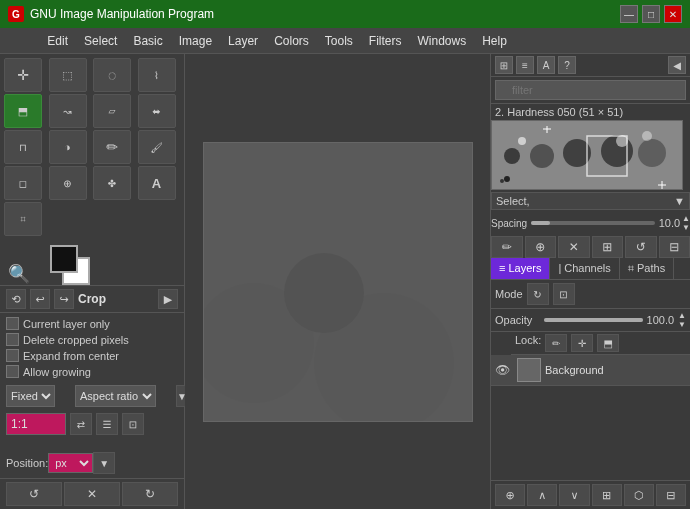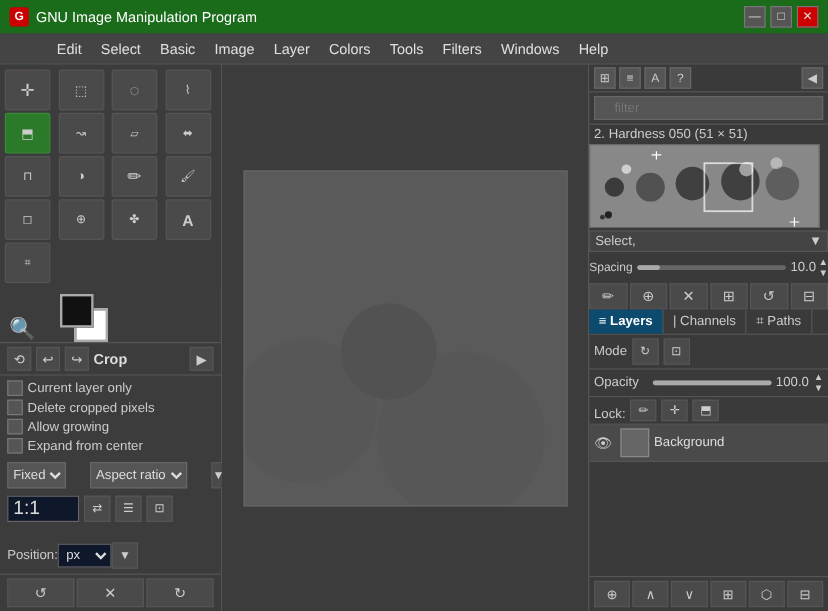--- a/index.html
+++ b/index.html
@@ -198,23 +198,22 @@
       border-bottom: 1px solid #555;
     }
     .layers-tab {
       padding: 4px 8px;
       font-size: 11px;
       cursor: pointer;
       color: #ccc;
       border-right: 1px solid #555;
     }
     .layers-tab.active {
-      background: #0c4a6e;
+      background: #6d28d9;
       color: white;
-      font-weight: bold;
     }
     .layers-tab-icon {
       margin-right: 3px;
     }
 
     .layers-controls {
       display: flex;
       align-items: center;
       padding: 3px 4px;
       gap: 4px;
@@ -249,24 +248,25 @@
     .opacity-slider {
       flex: 1;
       height: 4px;
       background: #666;
       border-radius: 2px;
       position: relative;
     }
     .opacity-val { font-size: 11px; color: #ccc; }
 
     .lock-row {
-      display: flex; align-items: flex-end;
+      display: flex; align-items: flex-start;
       padding: 2px 4px;
       gap: 4px;
       border-bottom: 1px solid #555;
+      margin-left: 20px;
     }
     .lock-label { font-size: 11px; color: #ccc; }
     .lock-btn {
       width: 22px; height: 18px;
       background: #4a4a4a;
       border: 1px solid #555;
       display: flex; align-items: center; justify-content: center;
       font-size: 10px;
       cursor: pointer;
       color: #ccc;
@@ -369,43 +369,43 @@
       font-size: 10px;
       color: #ccc;
       cursor: pointer;
     }
 
     .tool-value-row {
       display: flex; align-items: center; gap: 4px; margin-top: 3px;
     }
     .tool-value-input {
       width: 60px; height: 22px;
-      background: #0f172a;
+      background: #be185d;
       border: 1px solid #666;
       color: #ddd;
-      font-size: 16px;
+      font-size: 12px;
       padding: 0 4px;
     }
     .tool-value-btn {
       width: 22px; height: 22px;
       background: #4a4a4a;
       border: 1px solid #555;
       display: flex; align-items: center; justify-content: center;
       font-size: 10px;
       color: #ccc;
       cursor: pointer;
     }
 
     .position-row {
       display: flex; align-items: center; gap: 0; margin-top: 14px;
     }
     .position-label { font-size: 11px; color: #ccc; }
     .position-select {
       height: 20px;
-      background: #0f172a;
+      background: #be185d;
       border: 1px solid #666;
       color: #ddd;
       font-size: 11px;
       padding: 0 2px;
     }
 
     .tool-action-bar {
       display: flex; gap: 2px; padding: 3px 6px;
       border-top: 1px solid #555;
     }
@@ -489,25 +489,25 @@
         <div class="tool-option-row">
           <div class="tool-checkbox"></div>
           <span class="tool-option-label">Current layer only</span>
         </div>
         <div class="tool-option-row">
           <div class="tool-checkbox"></div>
           <span class="tool-option-label">Delete cropped pixels</span>
         </div>
         <div class="tool-option-row">
           <div class="tool-checkbox"></div>
-          <span class="tool-option-label">Allow growing</span>
+          <span class="tool-option-label">Expand from center</span>
         </div>
         <div class="tool-option-row">
           <div class="tool-checkbox"></div>
-          <span class="tool-option-label">Expand from center</span>
+          <span class="tool-option-label">Allow growing</span>
         </div>
         <div class="tool-select-row">
           <select class="tool-select">
             <option>Fixed</option>
             <option>Free</option>
           </select>
           <select class="tool-select">
             <option>Aspect ratio</option>
             <option>Size</option>
           </select>

